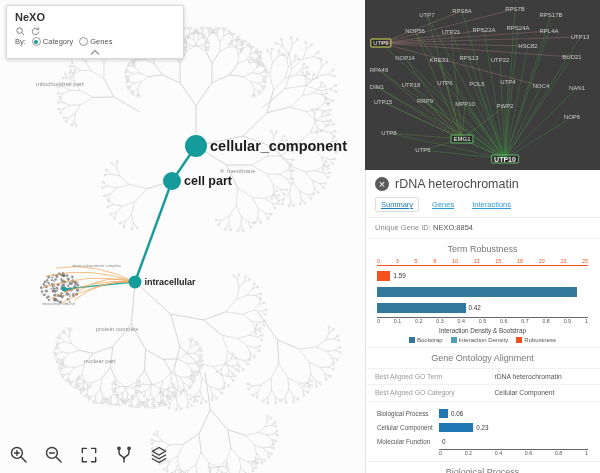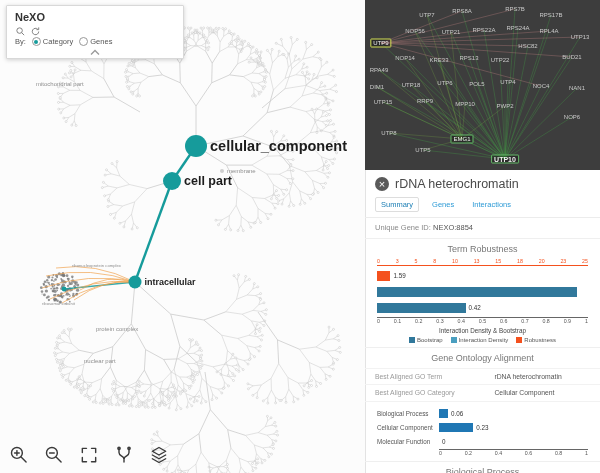--- a/index.html
+++ b/index.html
@@ -32,21 +32,21 @@
          white-space:nowrap;padding:0 1px;cursor:pointer;}
   .gnode.hl{border:1px solid;border-radius:1px;padding:0 2px;background:rgba(0,0,0,.3);color:#efefef;}
   
   #details-panel{position:absolute;left:365px;top:170px;width:235px;height:303px;background:#fff;overflow:hidden;
                  box-shadow:inset 1px 0 0 #e3e3e3;}
   .dp-header{display:flex;align-items:center;gap:6px;padding:7px 10px 4px;}
   .close-circle{width:14px;height:14px;border-radius:50%;background:#5a5a5a;color:#fff;font-size:11px;line-height:14px;
                 text-align:center;cursor:pointer;flex:0 0 auto;}
   .dp-title{font-size:12.5px;color:#4a4a4a;}
   .dp-tabs{display:flex;align-items:center;gap:8px;padding:2px 10px 5px;border-bottom:1px solid #ececec;}
-  .tab{font-size:7.5px;color:#2e9bd6;cursor:pointer;padding:2px 5px;}
+  .tab{font-size:7.5px;color:#2e9bd6;cursor:pointer;padding:2px 5px;text-decoration:underline;}
   .tab.active{border:1px solid #ddd;border-radius:2px;color:#1d7fb5;}
   .dp-termid{font-size:7.5px;color:#8a8a8a;padding:5px 10px 2px;}
   .dp-termid .tv{color:#555;}
   .dp-heading{font-size:9px;color:#777;padding:5px 10px 3px;border-top:1px solid #efefef;margin-top:4px;text-align:center;}
   #robustness-chart{padding:1px 12px 0;}
   .axis-ticks{display:flex;justify-content:space-between;font-size:5.3px;line-height:7px;}
   .axis-ticks.orange{color:#f4511e;}
   .axis-ticks.dark{color:#555;}
   .axis-line{border-top:1px solid;height:0;}
   .axis-line.orange{border-color:#f4511e;}

